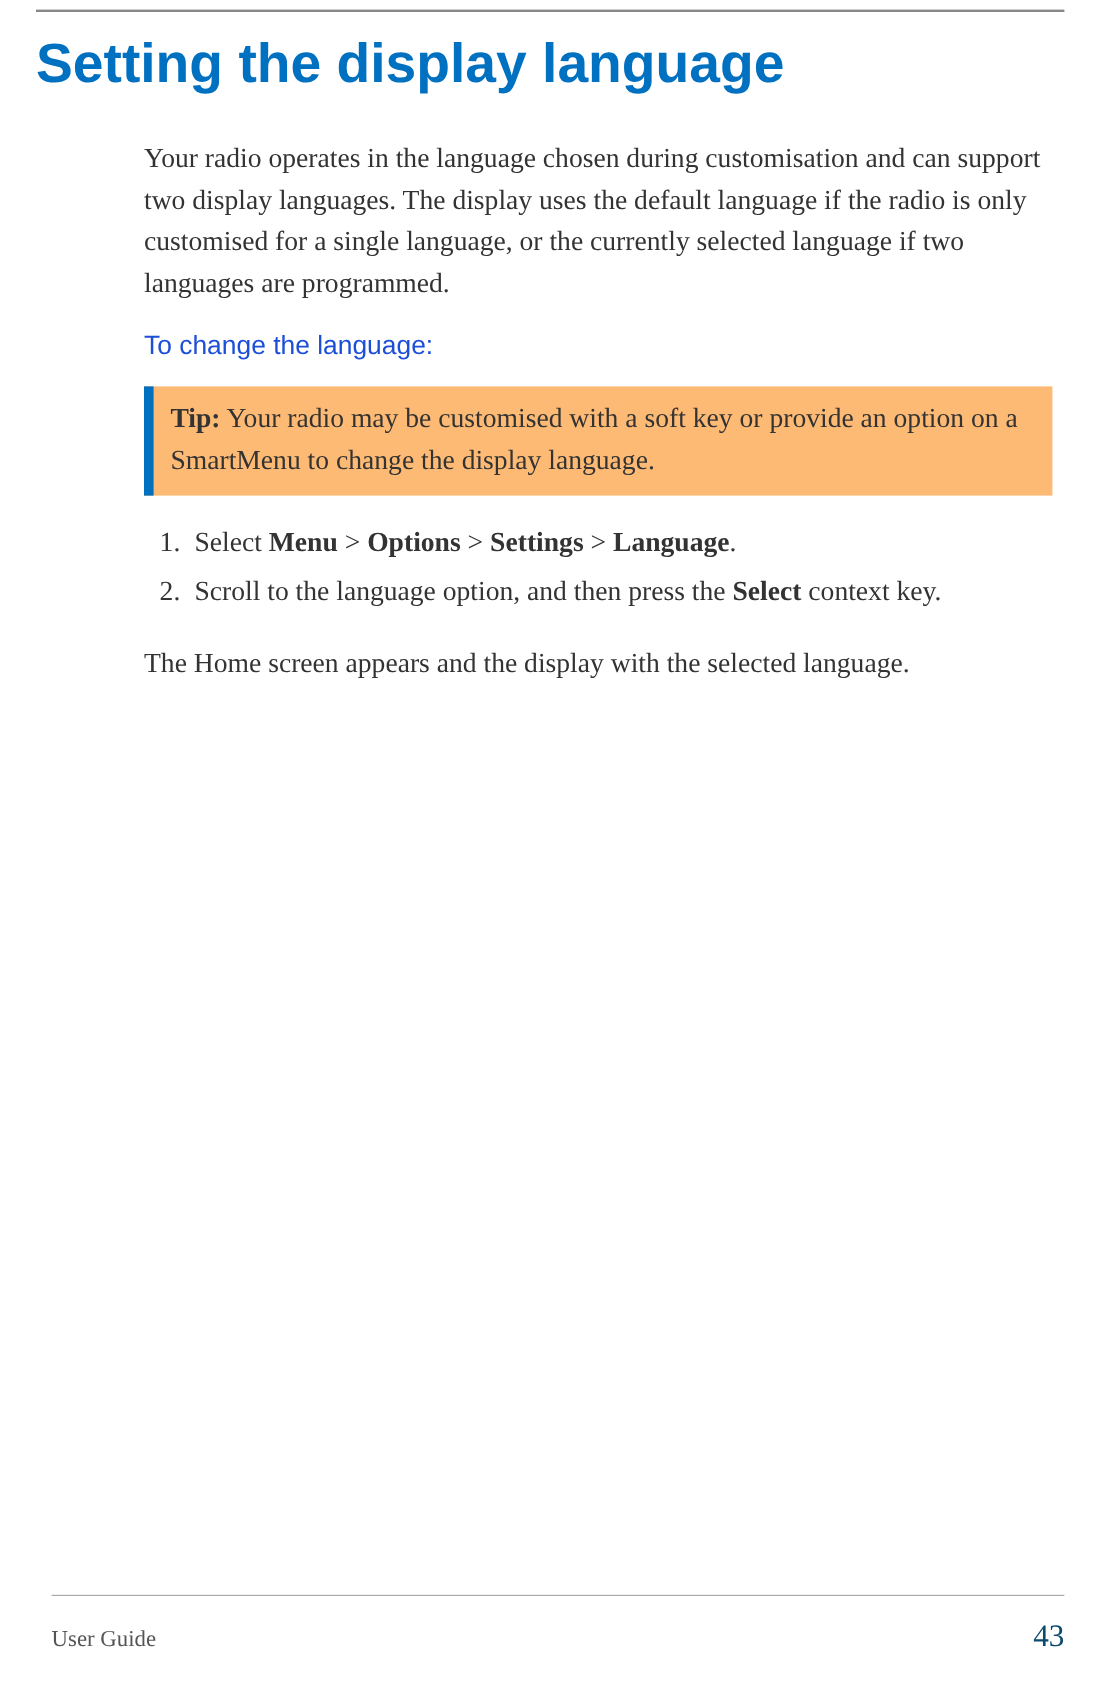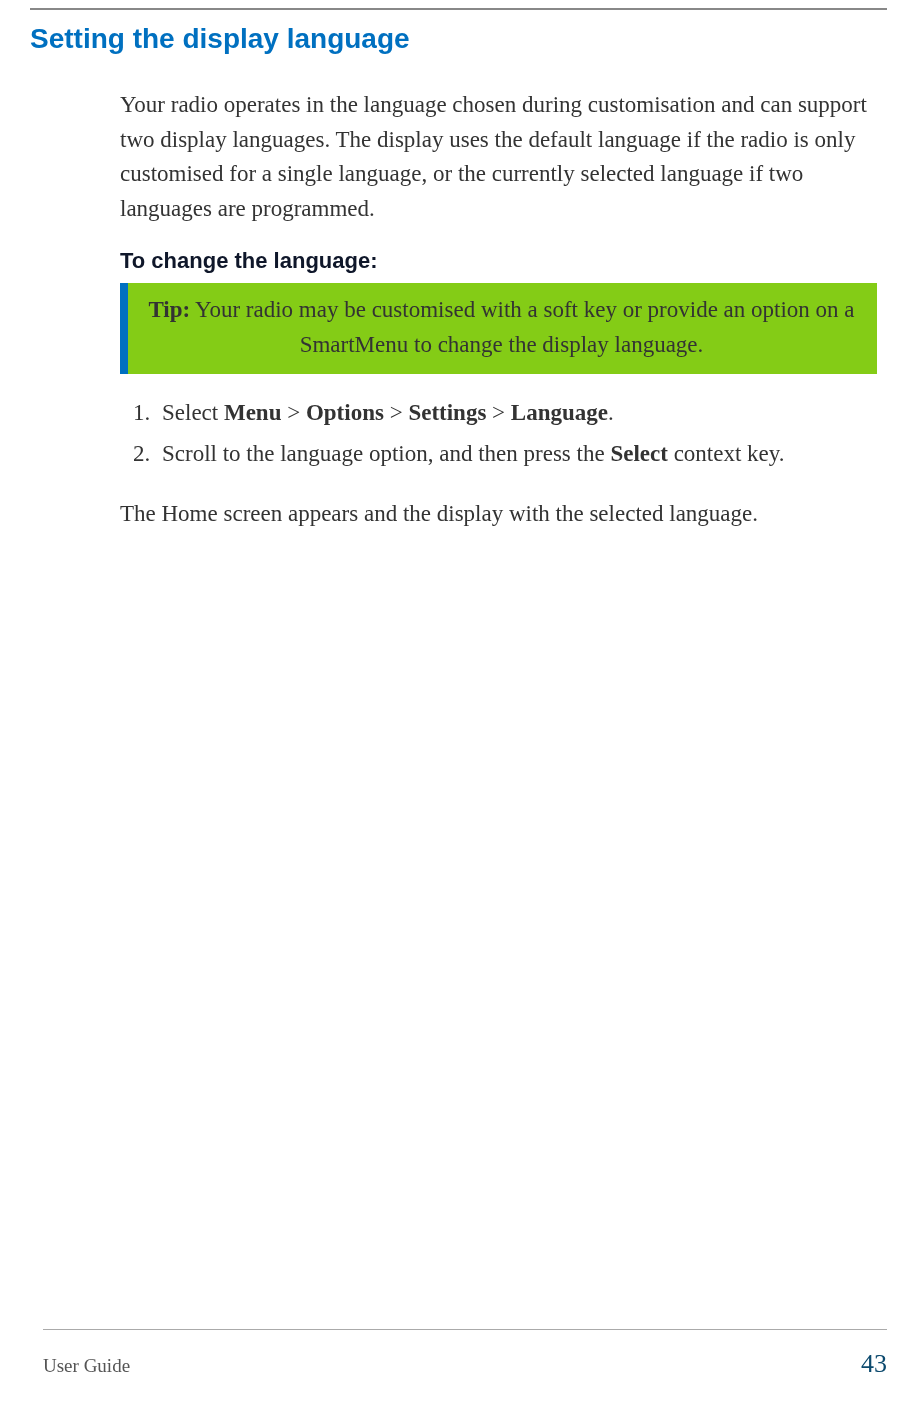--- a/index.html
+++ b/index.html
@@ -20,44 +20,43 @@
     .page {
       padding: 8px 30px 0 30px;
     }
     .top-rule {
       border-top: 2px solid #888;
       margin-bottom: 8px;
     }
     h1.page-title {
       font-family: Arial, Helvetica, sans-serif;
       font-weight: bold;
-      font-size: 28px;
+      font-size: 46px;
       color: #0070C0;
       margin-bottom: 28px;
     }
     .content {
       padding-left: 90px;
       padding-right: 10px;
     }
     .intro {
       margin-bottom: 18px;
     }
     .subhead {
       font-family: Arial, Helvetica, sans-serif;
-      font-weight: bold;
+      font-weight: normal;
       font-size: 22px;
-      color: #0f172a;
-      margin-bottom: 6px;
+      color: #1d4ed8;
+      margin-bottom: 18px;
     }
     .tip-box {
-      background: #84cc16;
+      background: #fdba74;
       border-left: 8px solid #0070C0;
       padding: 10px 16px 12px 14px;
       margin-bottom: 22px;
-      text-align: center;
     }
     .tip-label {
       font-weight: bold;
     }
     ol.steps {
       list-style: decimal;
       padding-left: 36px;
       margin-bottom: 26px;
     }
     ol.steps li {

